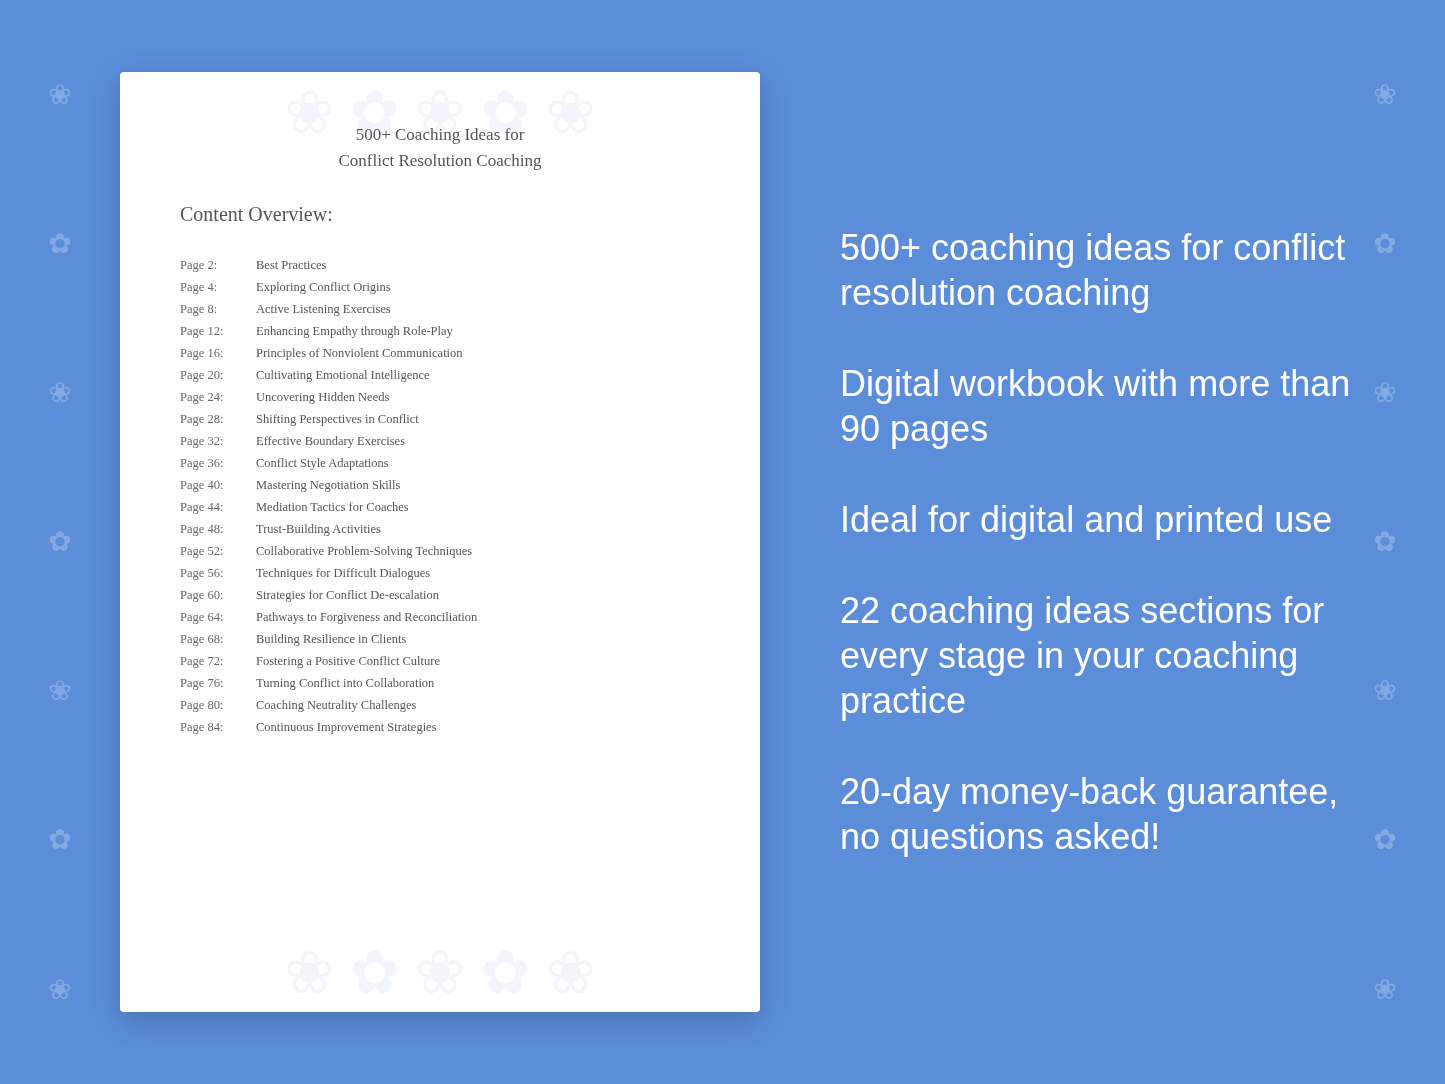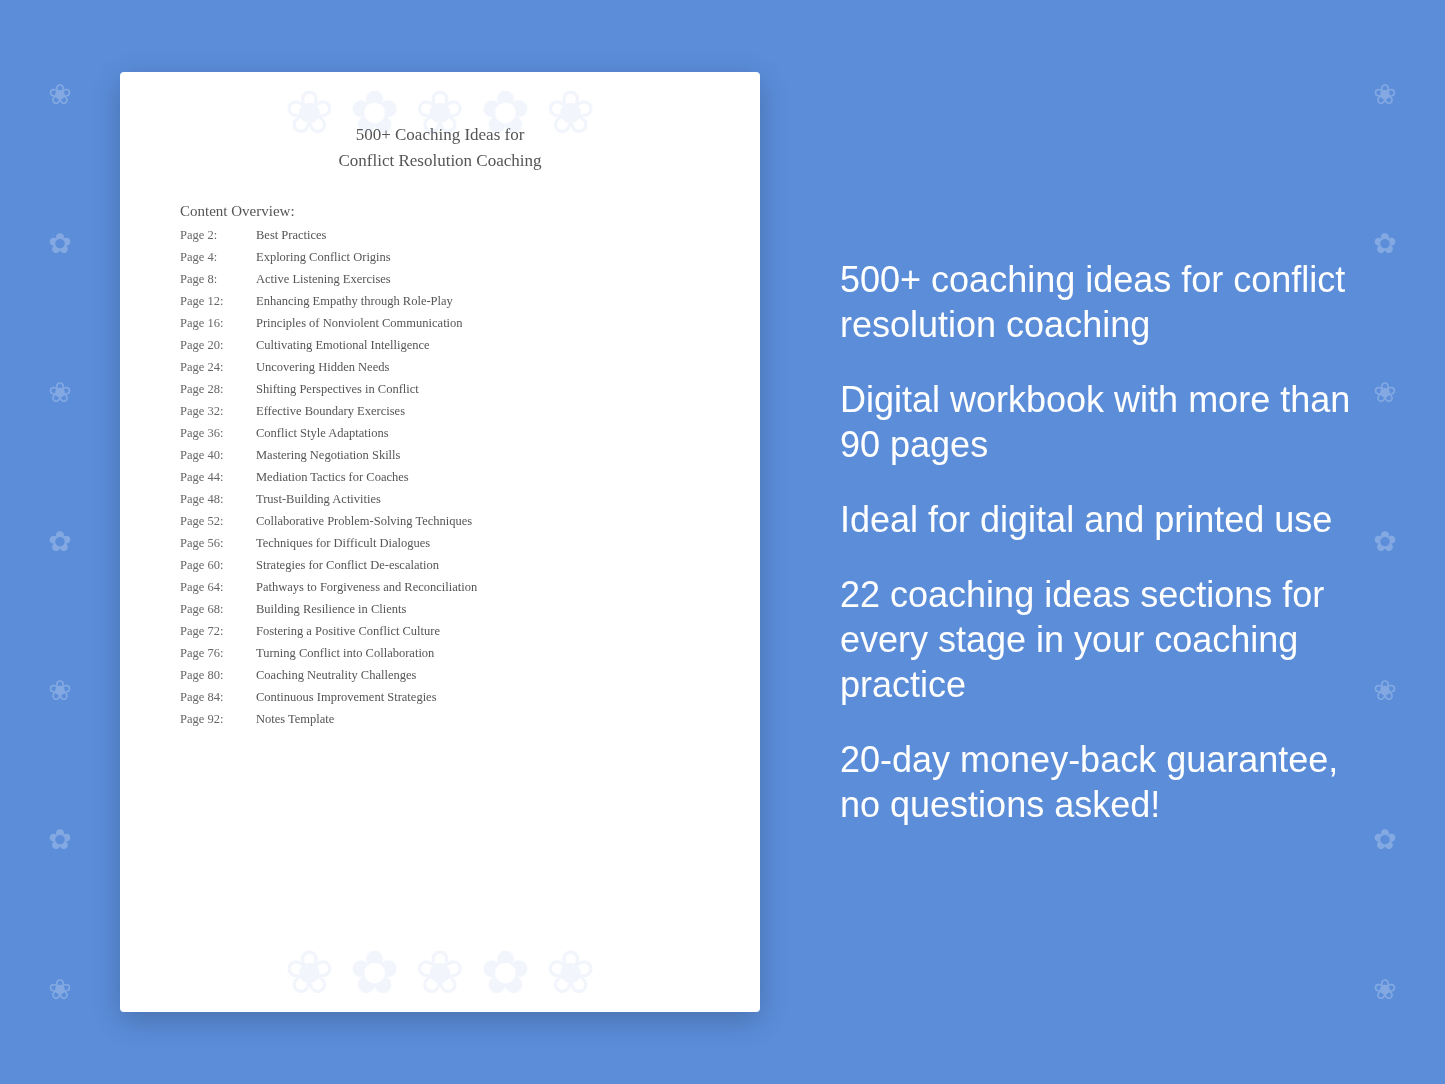--- a/index.html
+++ b/index.html
@@ -103,23 +103,23 @@
     .doc-title {
       text-align: center;
       font-size: 17px;
       color: #555;
       margin-bottom: 30px;
       line-height: 1.5;
       font-family: 'Georgia', serif;
     }
 
     .content-overview-label {
-      font-size: 15px;
+      font-size: 20px;
       color: #555;
-      margin-bottom: 4px;
+      margin-bottom: 28px;
       font-family: 'Georgia', serif;
     }
 
     .toc-list {
       list-style: none;
     }
 
     .toc-item {
       font-size: 12.5px;
       color: #555;
@@ -135,21 +135,21 @@
     }
 
     .toc-title {
       color: #555;
     }
 
     .right-panel {
       flex: 1;
       display: flex;
       flex-direction: column;
-      gap: 30px;
+      gap: 46px;
       padding-left: 20px;
     }
 
     .feature-item {
       font-family: 'Arial', sans-serif;
       font-size: 36px;
       color: white;
       font-weight: 400;
       line-height: 1.25;
     }
@@ -273,24 +273,20 @@
           <span class="toc-page">Page 76:</span>
           <span class="toc-title">Turning Conflict into Collaboration</span>
         </li>
         <li class="toc-item">
           <span class="toc-page">Page 80:</span>
           <span class="toc-title">Coaching Neutrality Challenges</span>
         </li>
         <li class="toc-item">
           <span class="toc-page">Page 84:</span>
           <span class="toc-title">Continuous Improvement Strategies</span>
-        </li>
-        <li class="toc-item">
-          <span class="toc-page">Page 92:</span>
-          <span class="toc-title">Notes Template</span>
         </li>
       </ul>
 
     <div class="document-watermark-bottom">
       ❀ ✿ ❀ ✿ ❀
     </div>
   </div>
 
   <div class="right-panel">
   <div class="feature-item">500+ coaching ideas for conflict resolution coaching</div>

